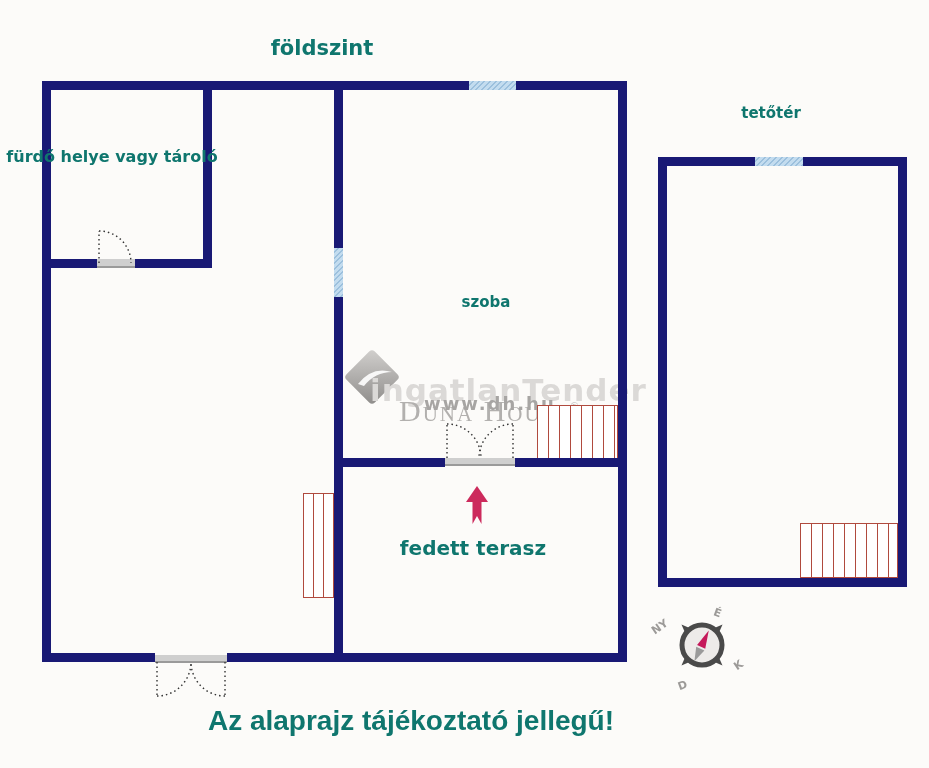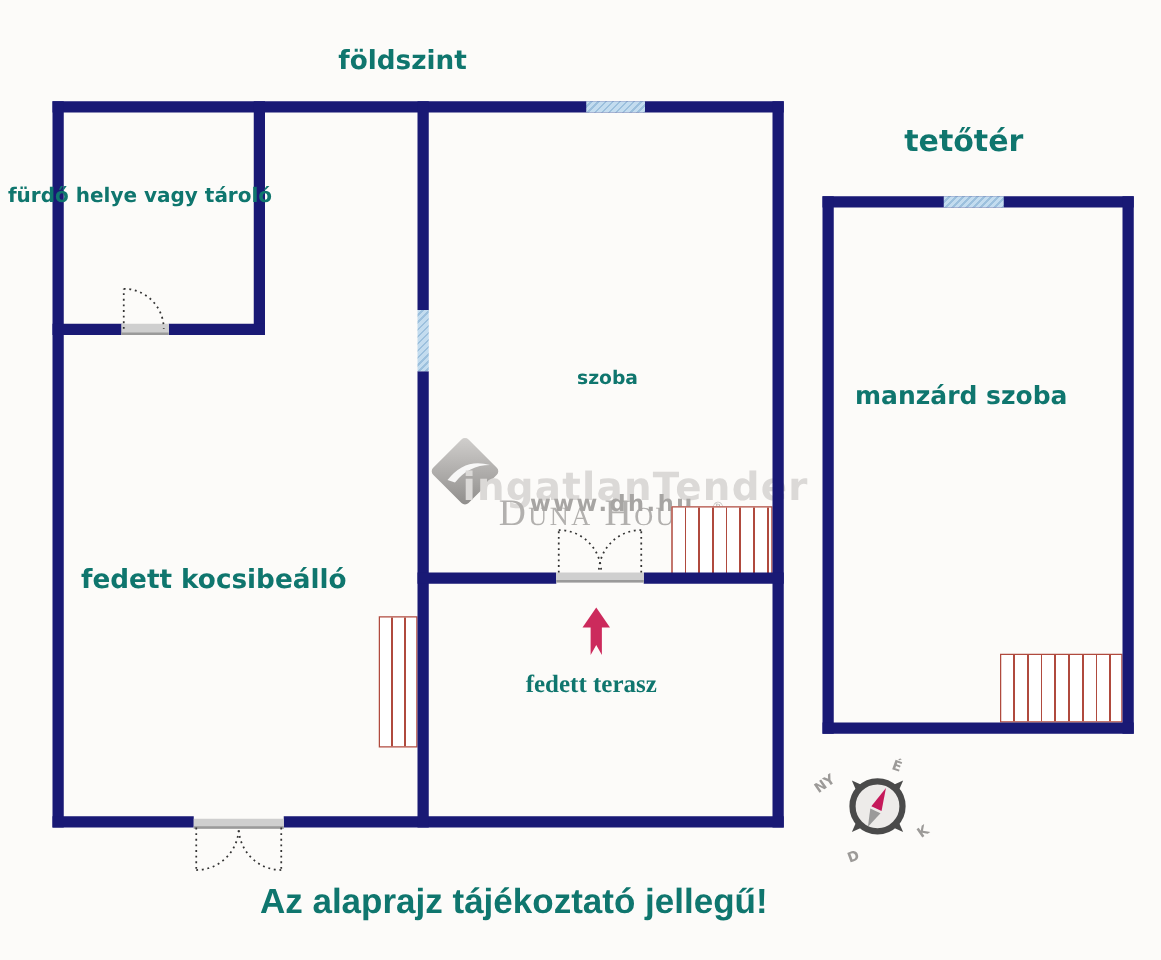--- a/index.html
+++ b/index.html
@@ -91,26 +91,24 @@
   <div class="stairs stairs-v" style="left:800px;top:523px;width:98px;height:55px;"></div>
   <div class="stairs" style="left:303px;top:493px;width:31px;height:105px;background-image:repeating-linear-gradient(90deg,transparent 0 8.8px,#b04a3e 8.8px 10.2px);"></div>
 
   <div class="wall" style="left:658px;top:157px;width:249px;height:9px;"></div>
   <div class="wall" style="left:658px;top:157px;width:9px;height:430px;"></div>
   <div class="wall" style="left:898px;top:157px;width:9px;height:430px;"></div>
   <div class="wall" style="left:658px;top:578px;width:249px;height:9px;"></div>
   <div class="window" style="left:755px;top:157px;width:48px;height:9px;"></div>
 
   <div class="label" style="left:322px;top:48px;font-size:21px;">földszint</div>
-  <div class="label" style="left:771px;top:113px;font-size:24px;text-align:right;">tetőtér</div>
+  <div class="label" style="left:771px;top:113px;font-size:15px;text-align:right;">tetőtér</div>
   <div class="label" style="left:112px;top:156px;font-size:16px;">fürdő helye vagy tároló</div>
   <div class="label" style="left:486px;top:283px;font-size:15px;margin-top:19px;">szoba</div>
-  <div class="label" style="left:171px;top:463px;font-size:21px;">fedett kocsibeálló</div>
-  <div class="label" style="left:473px;top:548px;font-size:20px;font-family:Liberation Serif, serif;">fedett terasz</div>
-  <div class="label" style="left:769px;top:316px;font-size:20px;">manzárd szoba</div>
+  <div class="label" style="left:473px;top:548px;font-size:20px;">fedett terasz</div>
   <div class="label" style="left:411px;top:721px;font-size:28px;font-family:'Liberation Sans',sans-serif;">Az alaprajz tájékoztató jellegű!</div>
 
   <svg class="overlay" width="929" height="768">
 
     <g stroke="#333" stroke-width="1.4" fill="none" stroke-dasharray="1.5 3">
       <path d="M 99 263 L 99 231"></path>
       <path d="M 99 231 A 32 32 0 0 1 131 263"></path>
 
       <path d="M 447 458 L 447 424"></path>
       <path d="M 447 424 A 34 34 0 0 1 481 458"></path>

